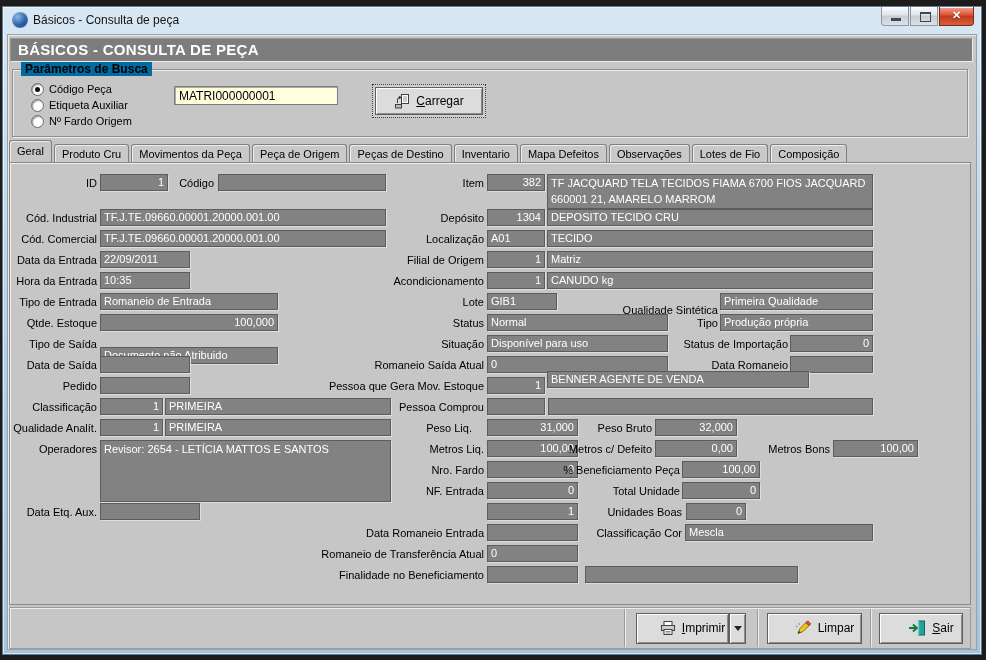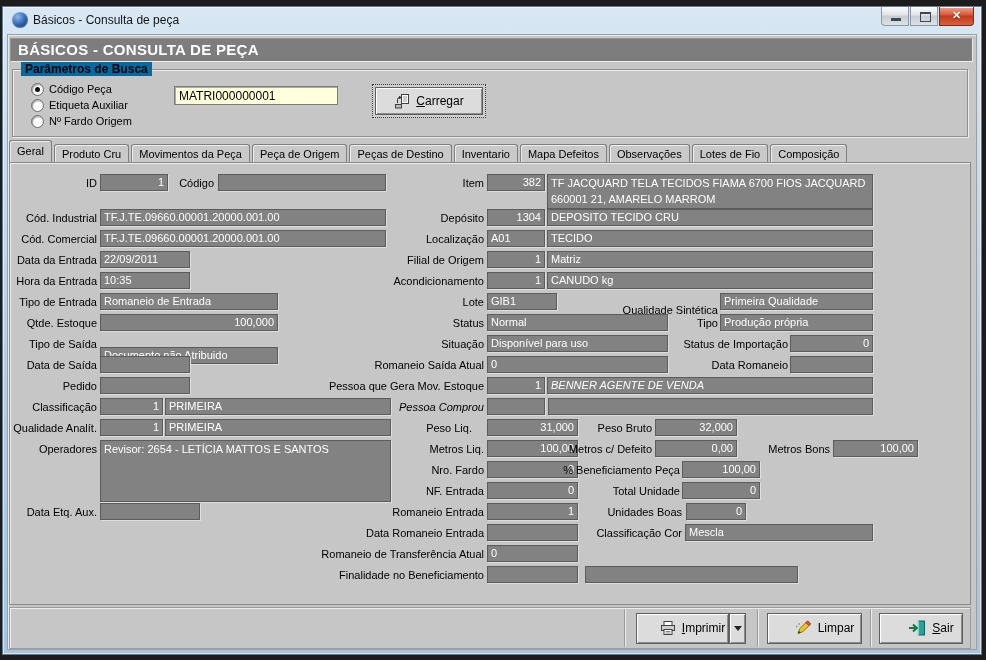--- a/index.html
+++ b/index.html
@@ -185,23 +185,23 @@
       <div class="lbl" style="left:650px;top:173px;width:128px;">Status de Importação</div>
       <div class="box num" style="left:780px;top:172px;width:83px;">0</div>
 
       <div class="lbl" style="left:294px;top:194px;width:180px;">Romaneio Saída Atual</div>
       <div class="box" style="left:477px;top:193px;width:181px;">0</div>
       <div class="lbl" style="left:650px;top:194px;width:128px;">Data Romaneio</div>
       <div class="box" style="left:780px;top:193px;width:83px;"></div>
 
       <div class="lbl" style="left:294px;top:215px;width:180px;">Pessoa que Gera Mov. Estoque</div>
       <div class="box num" style="left:477px;top:214px;width:58px;">1</div>
-      <div class="box" style="left:537px;top:214px;width:326px;font-style:italic;">BENNER AGENTE DE VENDA</div>
-
-      <div class="lbl" style="left:294px;top:236px;width:180px;font-style:italic;">Pessoa Comprou</div>
+      <div class="box" style="left:537px;top:208px;width:262px;">BENNER AGENTE DE VENDA</div>
+
+      <div class="lbl" style="left:294px;top:236px;width:180px;">Pessoa Comprou</div>
       <div class="box num" style="left:477px;top:235px;width:58px;"></div>
       <div class="box" style="left:538px;top:235px;width:325px;"></div>
 
       <div class="lbl" style="left:282px;top:257px;width:180px;">Peso Liq.</div>
       <div class="box num" style="left:477px;top:256px;width:91px;">31,000</div>
       <div class="lbl" style="left:560px;top:257px;width:82px;">Peso Bruto</div>
       <div class="box num" style="left:645px;top:256px;width:82px;">32,000</div>
 
       <div class="lbl" style="left:294px;top:278px;width:180px;">Metros Liq.</div>
       <div class="box num" style="left:477px;top:277px;width:91px;">100,00</div>
@@ -213,21 +213,20 @@
       <div class="lbl" style="left:294px;top:299px;width:180px;">Nro. Fardo</div>
       <div class="box num" style="left:477px;top:298px;width:91px;">0</div>
       <div class="lbl" style="left:534px;top:299px;width:136px;">% Beneficiamento Peça</div>
       <div class="box num" style="left:672px;top:298px;width:78px;">100,00</div>
 
       <div class="lbl" style="left:294px;top:320px;width:180px;">NF. Entrada</div>
       <div class="box num" style="left:477px;top:319px;width:91px;">0</div>
       <div class="lbl" style="left:534px;top:320px;width:136px;">Total Unidade</div>
       <div class="box num" style="left:672px;top:319px;width:78px;">0</div>
 
-      <div class="lbl" style="left:294px;top:341px;width:180px;">Romaneio Entrada</div>
       <div class="box num" style="left:477px;top:340px;width:91px;">1</div>
       <div class="lbl" style="left:560px;top:341px;width:112px;">Unidades Boas</div>
       <div class="box num" style="left:676px;top:340px;width:60px;">0</div>
 
       <div class="lbl" style="left:294px;top:362px;width:180px;">Data Romaneio Entrada</div>
       <div class="box" style="left:477px;top:361px;width:91px;"></div>
       <div class="lbl" style="left:560px;top:362px;width:112px;">Classificação Cor</div>
       <div class="box" style="left:675px;top:361px;width:188px;">Mescla</div>
 
       <div class="lbl" style="left:294px;top:383px;width:180px;">Romaneio de Transferência Atual</div>

